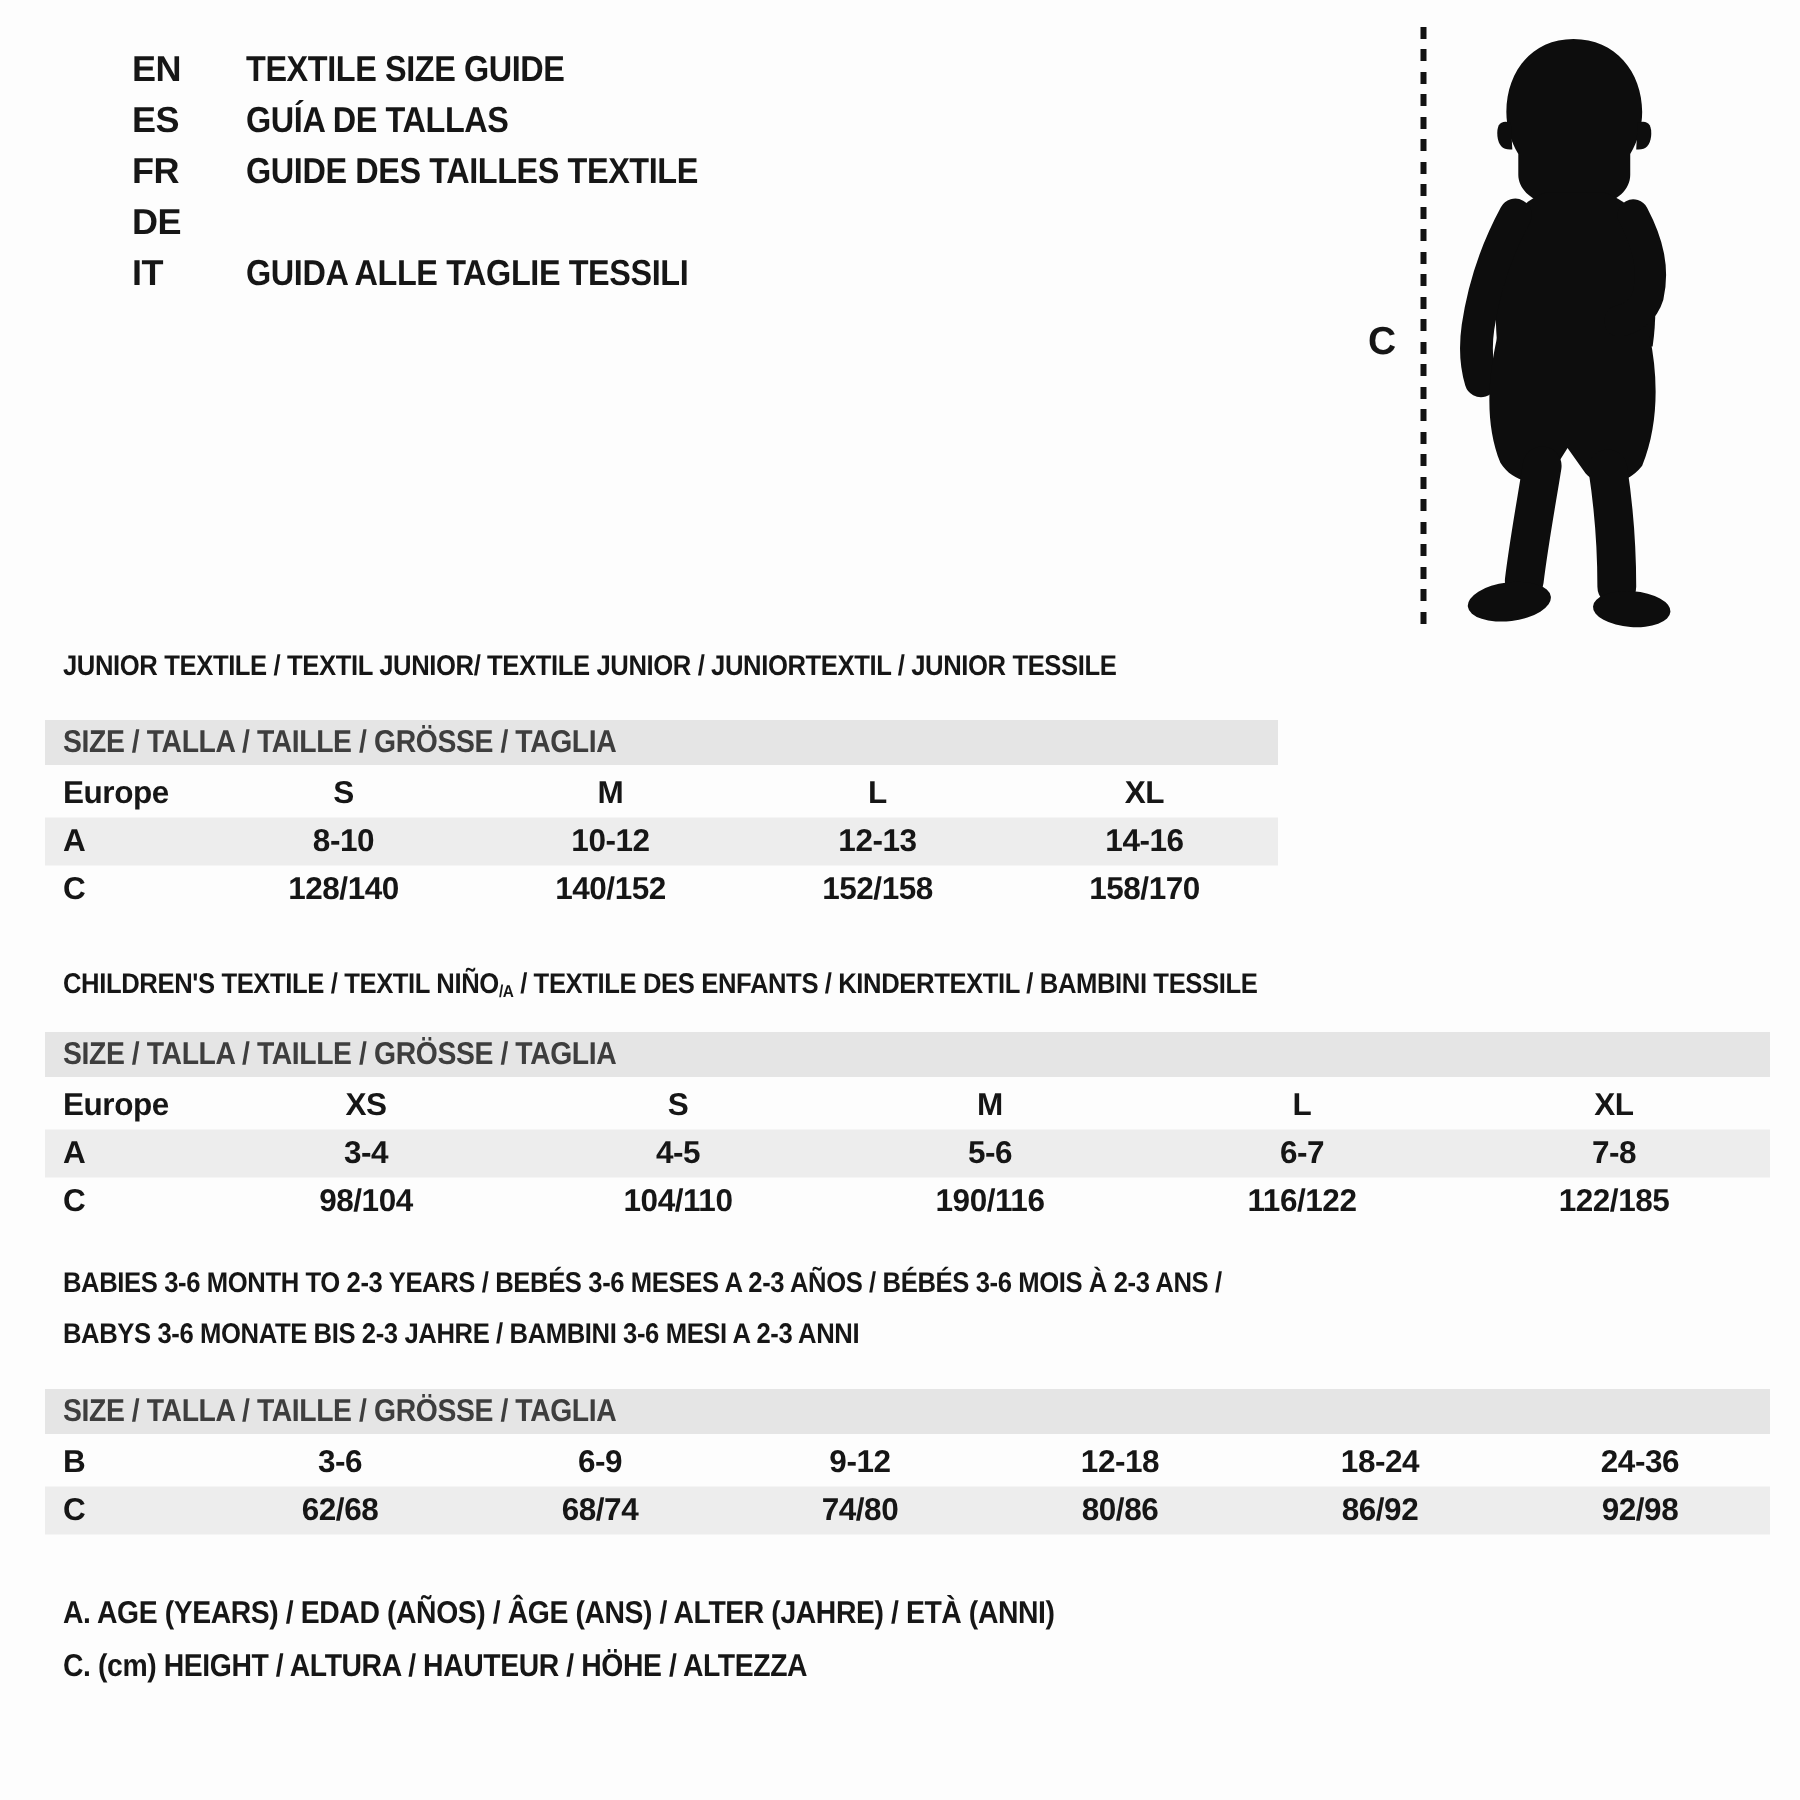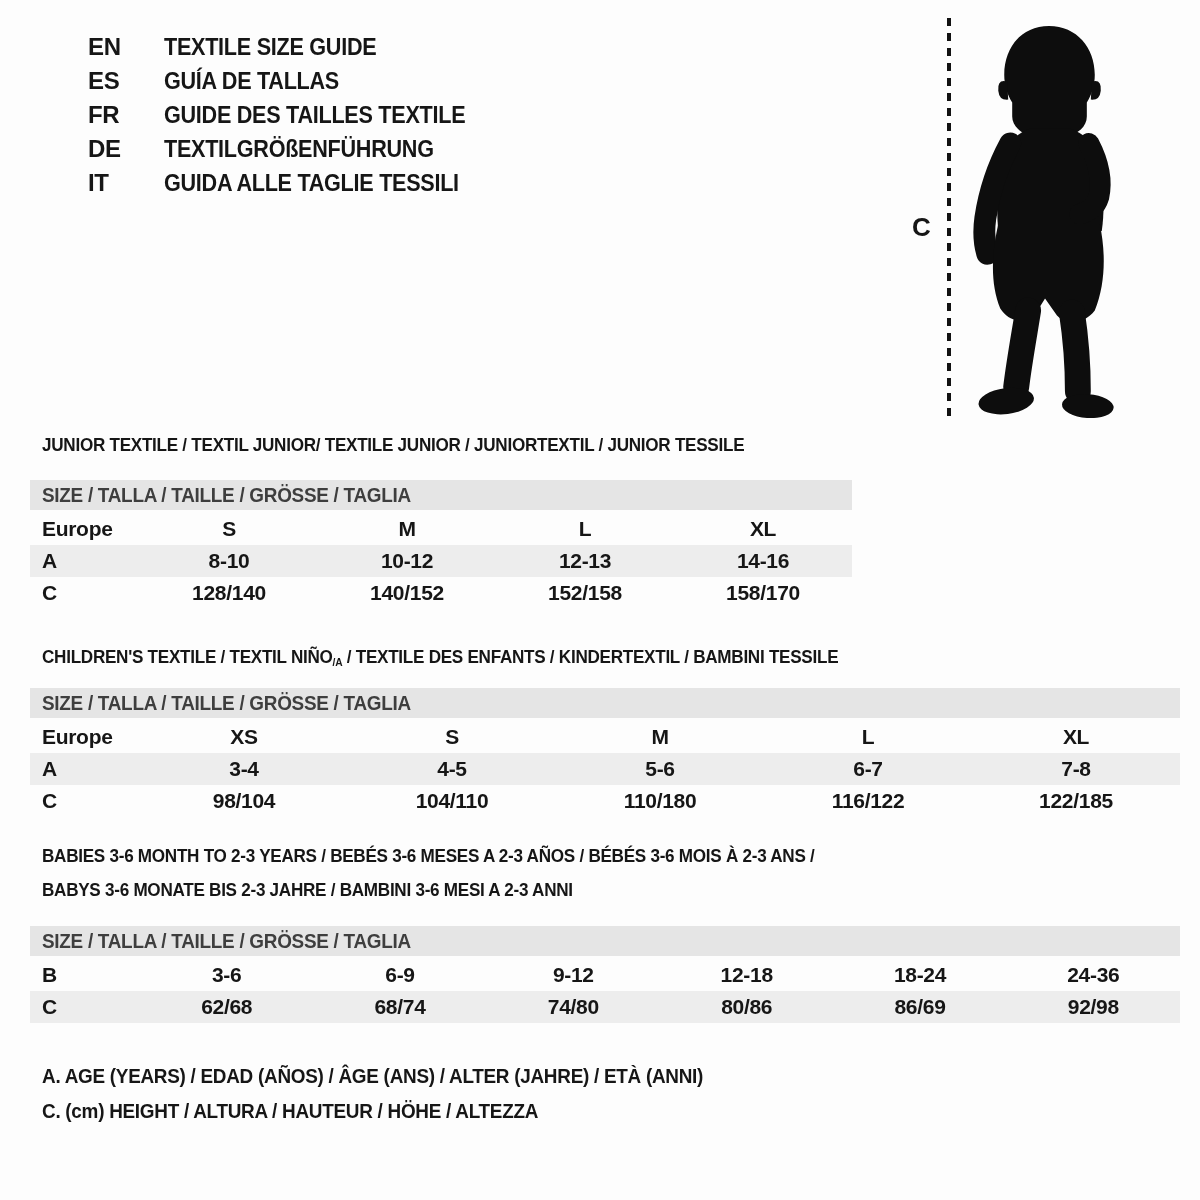--- a/index.html
+++ b/index.html
@@ -72,21 +72,20 @@
     <div class="lang-row">
       <span class="lang-code">ES</span>
       <span class="lang-title"><span class="cond">GUÍA DE TALLAS</span></span>
     </div>
     <div class="lang-row">
       <span class="lang-code">FR</span>
       <span class="lang-title"><span class="cond">GUIDE DES TAILLES TEXTILE</span></span>
     </div>
     <div class="lang-row">
       <span class="lang-code">DE</span>
-      <span class="lang-title"><span class="cond">TEXTILGRÖßENFÜHRUNG</span></span>
     </div>
     <div class="lang-row">
       <span class="lang-code">IT</span>
       <span class="lang-title"><span class="cond">GUIDA ALLE TAGLIE TESSILI</span></span>
     </div>
   </div>
 
   <span class="figure-label">C</span>
   <div class="dashed-line"></div>
   <svg class="baby-svg" width="172" height="398" viewBox="0 0 172 400" aria-hidden="true">
@@ -167,21 +166,21 @@
       <div class="cell">3-4</div>
       <div class="cell">4-5</div>
       <div class="cell">5-6</div>
       <div class="cell">6-7</div>
       <div class="cell">7-8</div>
     </div>
     <div class="trow">
       <div class="lbl">C</div>
       <div class="cell">98/104</div>
       <div class="cell">104/110</div>
-      <div class="cell">110/180</div>
+      <div class="cell">190/116</div>
       <div class="cell">116/122</div>
       <div class="cell">122/185</div>
     </div>
   </div>
 
   <div class="section-title" id="babies-title-1">
     <span class="cond">BABIES 3-6 MONTH TO 2-3 YEARS / BEBÉS 3-6 MESES A 2-3 AÑOS / BÉBÉS 3-6 MOIS À 2-3 ANS /</span>
   </div>
   <div class="section-title" id="babies-title-2">
     <span class="cond">BABYS 3-6 MONATE BIS 2-3 JAHRE / BAMBINI 3-6 MESI A 2-3 ANNI</span>
@@ -198,21 +197,21 @@
       <div class="cell">12-18</div>
       <div class="cell">18-24</div>
       <div class="cell">24-36</div>
     </div>
     <div class="trow shade">
       <div class="lbl">C</div>
       <div class="cell">62/68</div>
       <div class="cell">68/74</div>
       <div class="cell">74/80</div>
       <div class="cell">80/86</div>
-      <div class="cell">86/69</div>
+      <div class="cell">86/92</div>
       <div class="cell">92/98</div>
     </div>
   </div>
 
   <div class="legend">
     <div class="legend-line">
       <span class="cond">A. AGE (YEARS) / EDAD (AÑOS) / ÂGE (ANS) / ALTER (JAHRE) / ETÀ (ANNI)</span>
     </div>
     <div class="legend-line">
       <span class="cond">C. (cm) HEIGHT / ALTURA / HAUTEUR / HÖHE / ALTEZZA</span>

